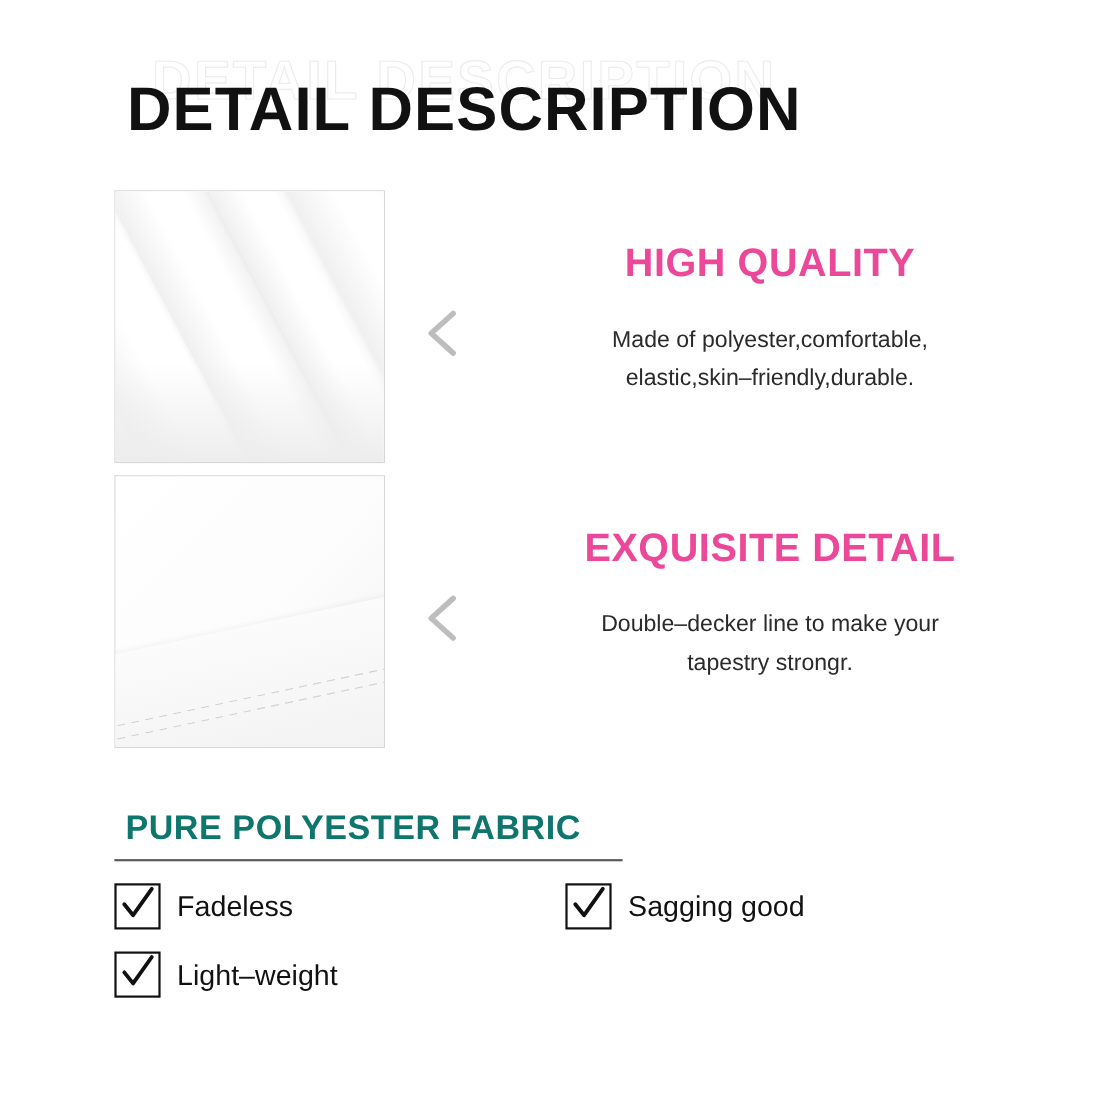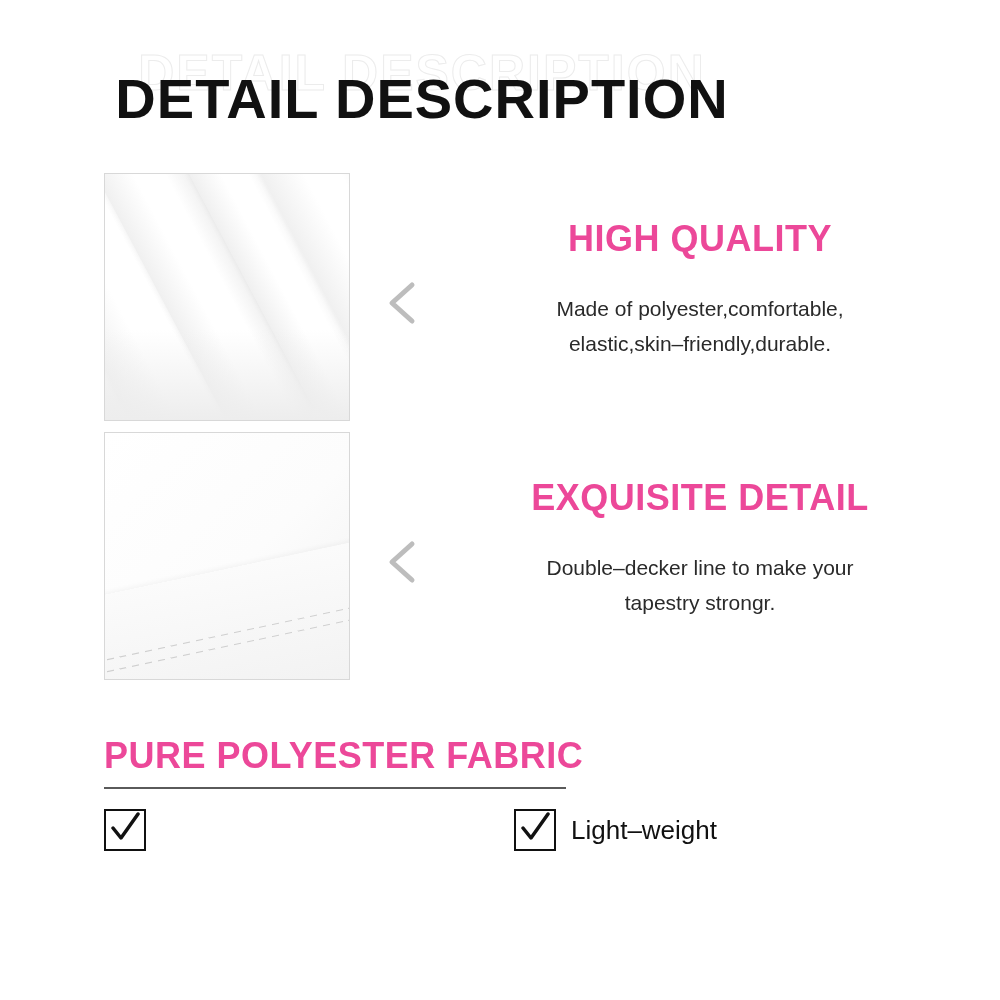--- a/index.html
+++ b/index.html
@@ -180,25 +180,26 @@
   }
 
   
   .bottom {
     position: absolute;
     left: 104px;
     top: 735px;
     width: 800px;
   }
   .bottom-title {
-    font-size: 36px;
+    font-size: 31px;
     font-weight: 700;
     letter-spacing: 0.5px;
-    color: #ec4899;
+    color: #0f766e;
     padding-bottom: 10px;
+    margin-left: 10px;
   }
   .rule {
     width: 462px;
     height: 2px;
     background: #5a5a5a;
     margin-bottom: 20px;
   }
   .check-grid {
     display: grid;
     grid-template-columns: 410px 410px;
@@ -278,27 +279,36 @@
       <div>Double–decker line to make your</div>
       <div>tapestry strongr.</div>
     </div>
   </div>
 
   <div class="bottom">
     <div class="bottom-title">PURE POLYESTER FABRIC</div>
     <div class="rule"></div>
     <div class="check-grid">
 
-
       <div class="check-item">
         <div class="checkbox">
           <svg width="32" height="34" viewBox="0 0 32 34" aria-hidden="true">
             <polyline points="4,16 12,26 29,2" fill="none" stroke="#111111" stroke-width="3.5" stroke-linecap="round" stroke-linejoin="round"></polyline>
           </svg>
         </div>
+        <div class="check-label">Fadeless</div>
+      </div>
+
+      <div class="check-item">
+        <div class="checkbox">
+          <svg width="32" height="34" viewBox="0 0 32 34" aria-hidden="true">
+            <polyline points="4,16 12,26 29,2" fill="none" stroke="#111111" stroke-width="3.5" stroke-linecap="round" stroke-linejoin="round"></polyline>
+          </svg>
+        </div>
+        <div class="check-label">Sagging good</div>
       </div>
 
       <div class="check-item">
         <div class="checkbox">
           <svg width="32" height="34" viewBox="0 0 32 34" aria-hidden="true">
             <polyline points="4,16 12,26 29,2" fill="none" stroke="#111111" stroke-width="3.5" stroke-linecap="round" stroke-linejoin="round"></polyline>
           </svg>
         </div>
         <div class="check-label">Light–weight</div>
       </div>

